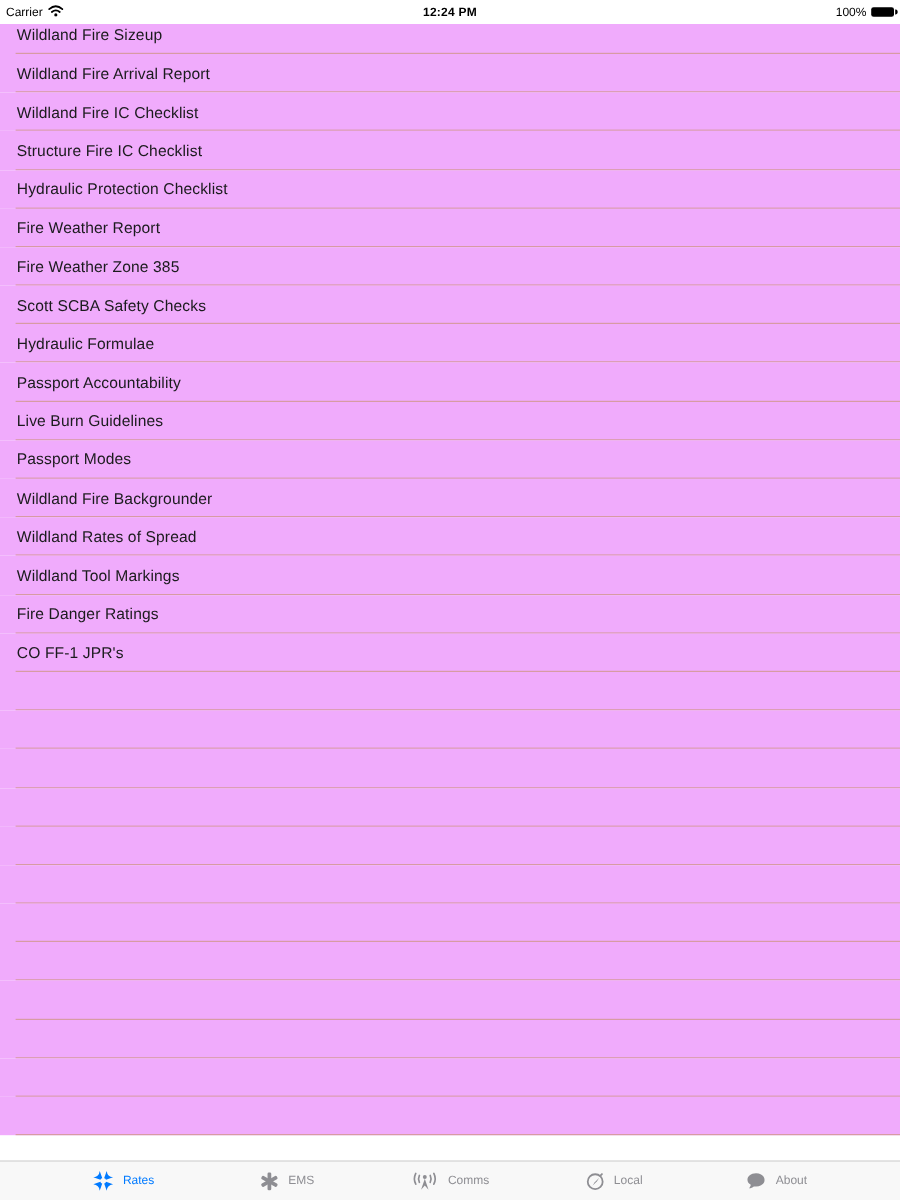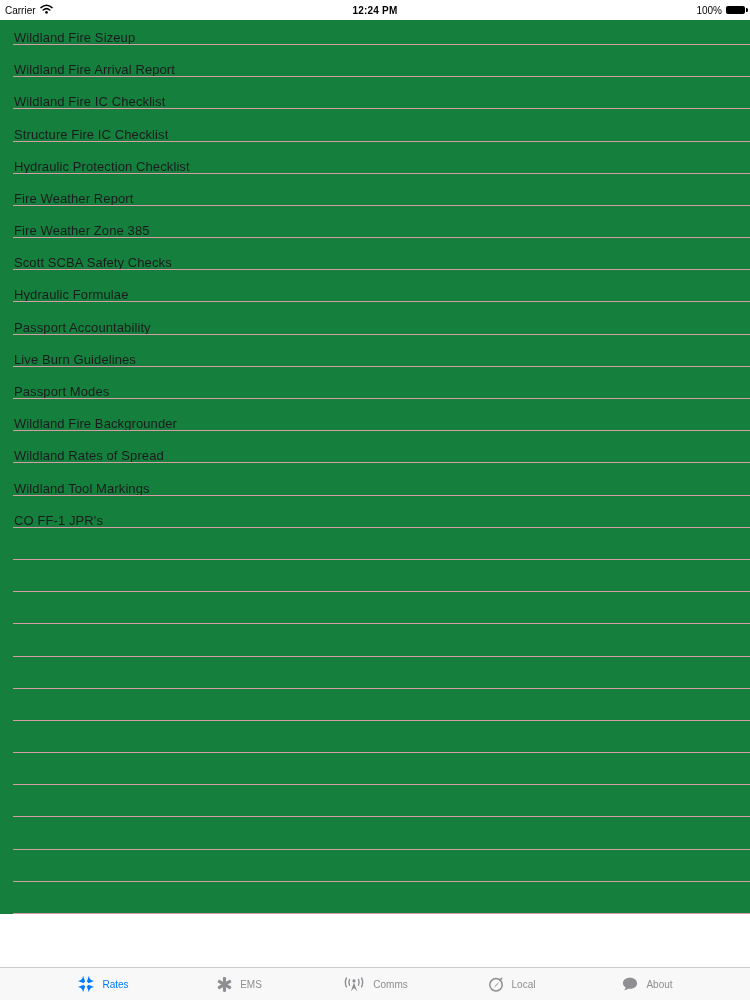--- a/index.html
+++ b/index.html
@@ -30,24 +30,24 @@
     content:""; position:absolute; right:-3px; top:2px; width:2px; height:4px;
     background:#000; border-radius:0 1.5px 1.5px 0;
   }
 
   
   .doc-list {
     position:absolute; top:12.8px; left:0; right:0; z-index:5;
   }
   .row {
     height:32.2px; width:100%;
-    display:flex; align-items:flex-end;
+    display:flex; align-items:center;
     padding-left:14px;
     position:relative;
-    background:#15803d;
+    background:#f0abfc;
     cursor:default;
   }
   .row::after {
     content:""; position:absolute; left:13px; right:0; bottom:0; height:1px;
     background:#d79ba3;
   }
   .row span {
     font-size:13px; color:#1b1b1d; letter-spacing:.1px;
   }
 
@@ -130,20 +130,23 @@
       <span>Passport Modes</span>
     </div>
     <div class="row">
       <span>Wildland Fire Backgrounder</span>
     </div>
     <div class="row">
       <span>Wildland Rates of Spread</span>
     </div>
     <div class="row">
       <span>Wildland Tool Markings</span>
+    </div>
+    <div class="row">
+      <span>Fire Danger Ratings</span>
     </div>
     <div class="row">
       <span>CO FF-1 JPR's</span>
     </div>
     <div class="row"></div>
     <div class="row"></div>
     <div class="row"></div>
     <div class="row"></div>
     <div class="row"></div>
     <div class="row"></div>

